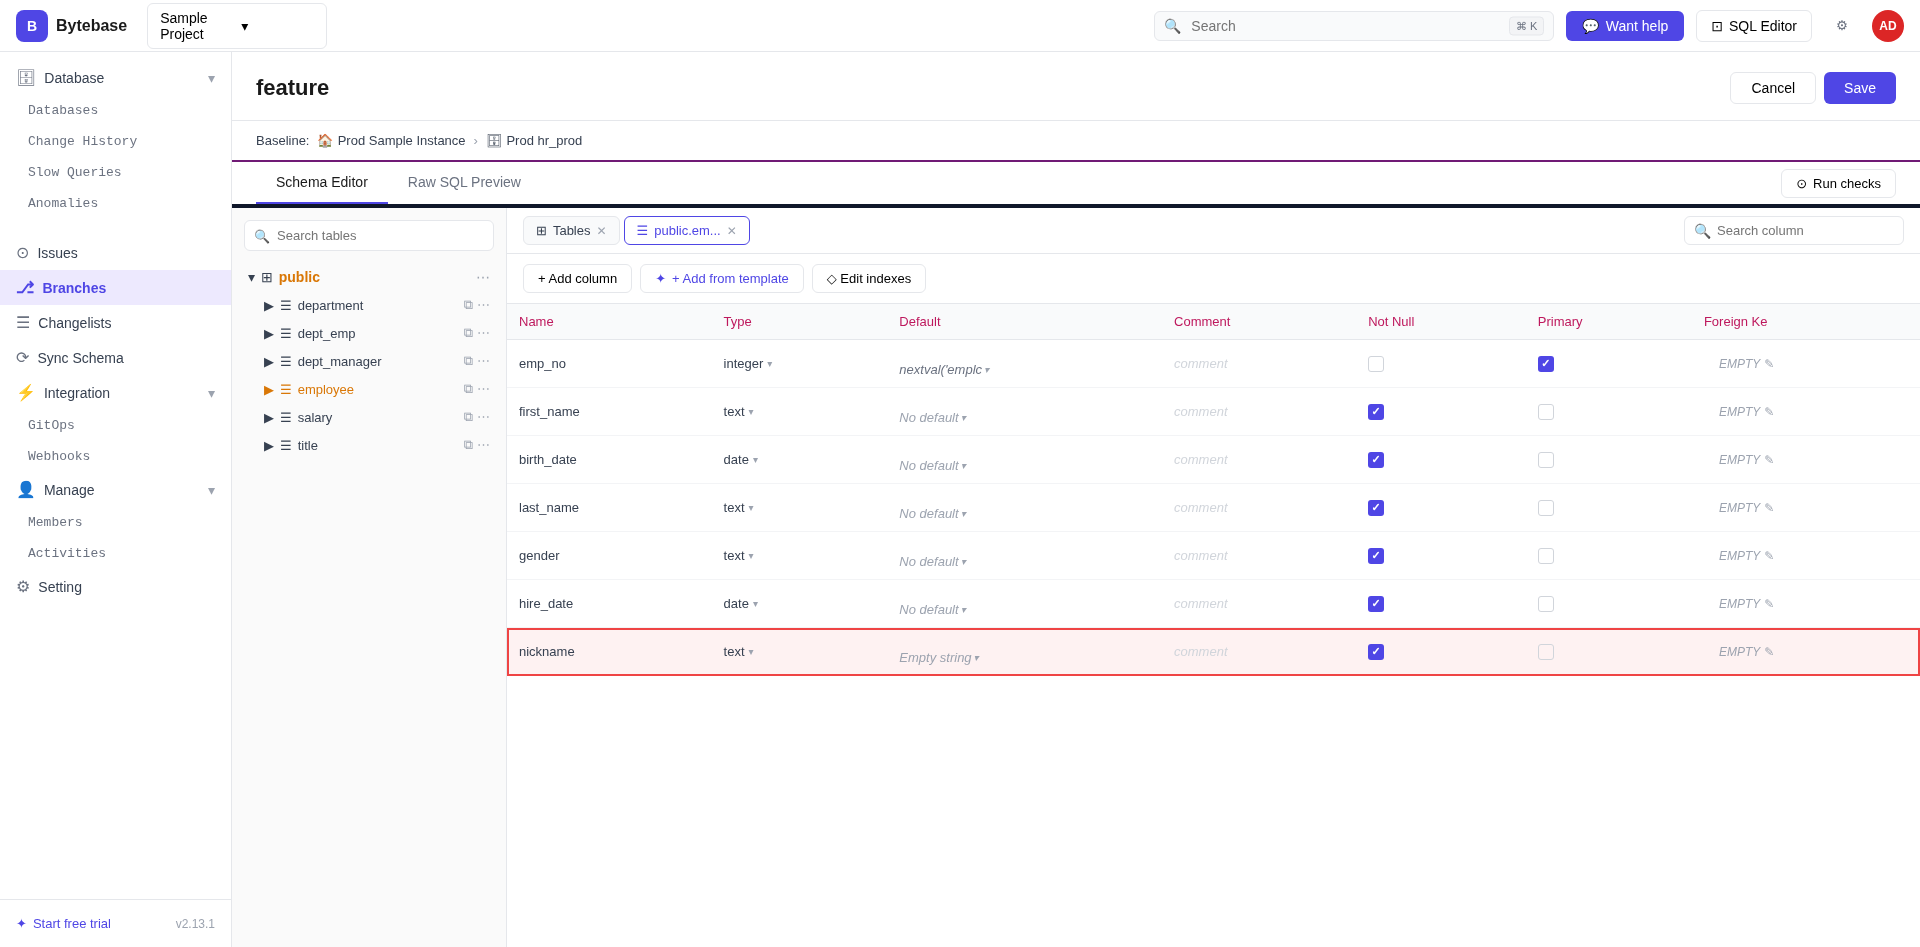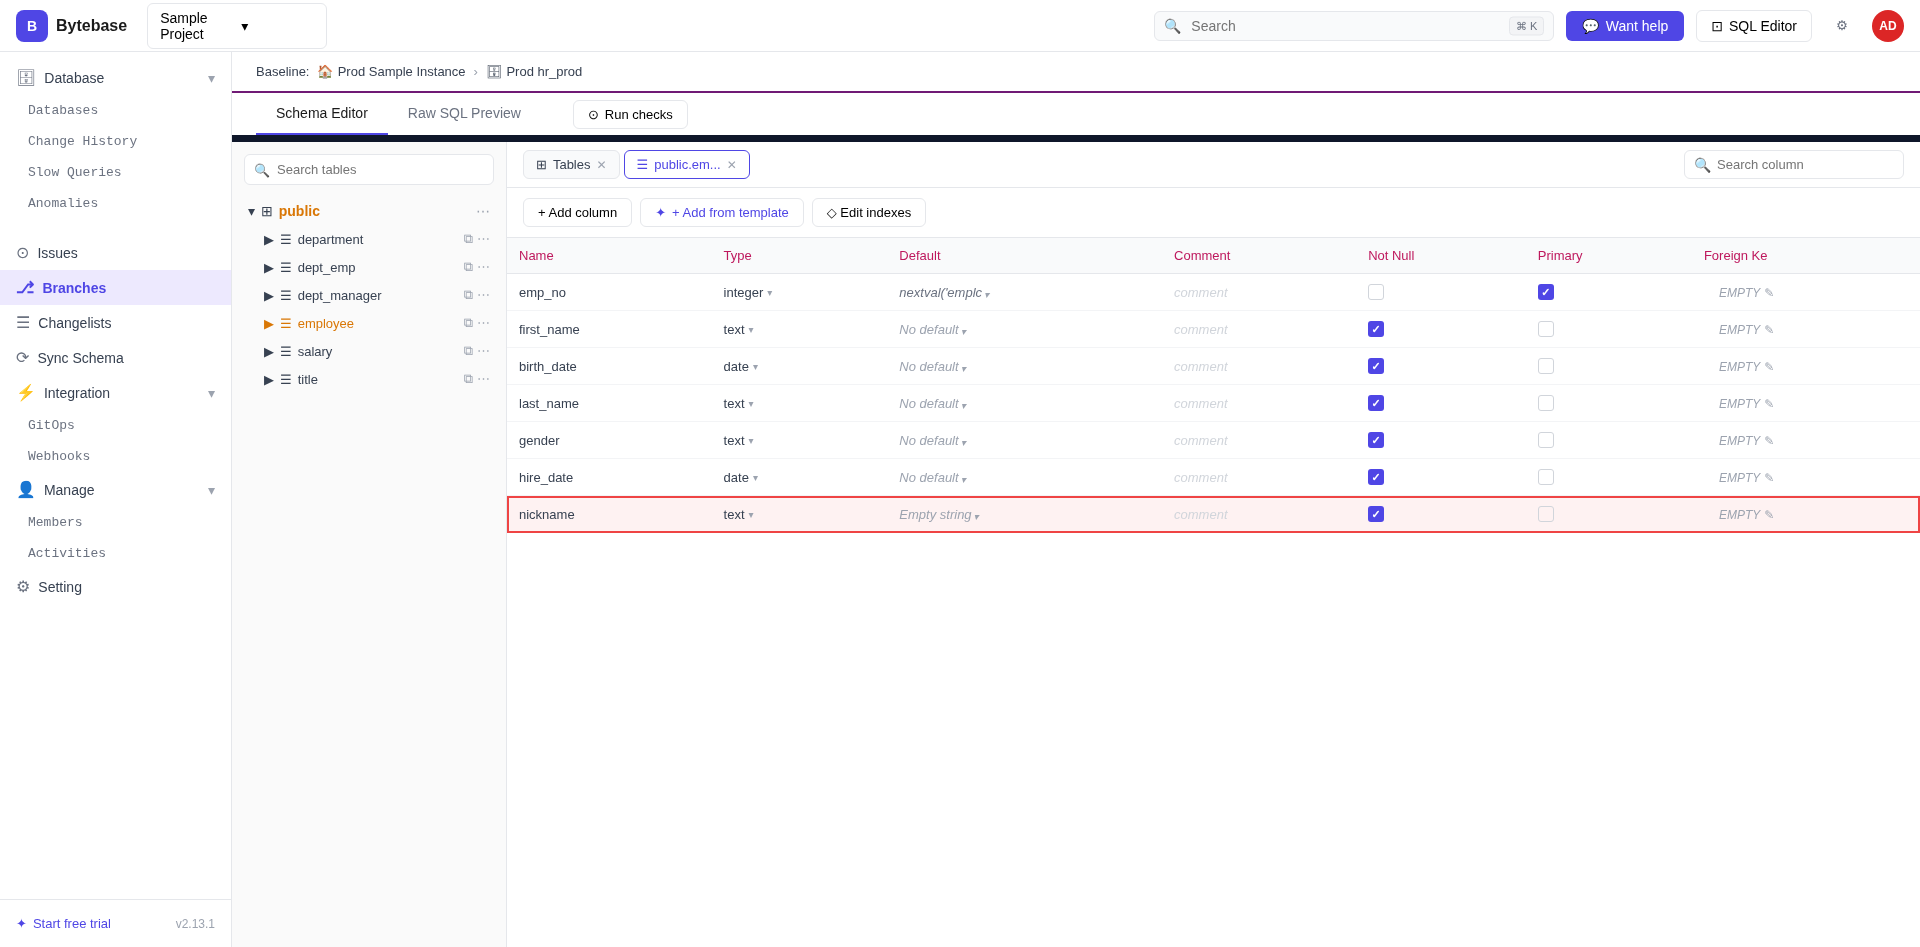--- a/index.html
+++ b/index.html
@@ -47,21 +47,21 @@
     .save-btn { background: #4f46e5; color: white; border: none; border-radius: 6px; padding: 7px 20px; font-size: 14px; font-weight: 500; cursor: pointer; }
 
     
     .baseline-bar { padding: 12px 24px; display: flex; align-items: center; gap: 8px; font-size: 13px; color: #6b7280; border-bottom: 2px solid #701a75; background: #fff; }
     .baseline-label { font-weight: 500; color: #374151; }
     .baseline-instance { display: flex; align-items: center; gap: 4px; color: #374151; }
     .baseline-db { display: flex; align-items: center; gap: 4px; color: #374151; }
     .breadcrumb-sep { color: #9ca3af; }
 
     
-    .tabs-bar { display: flex; align-items: center; padding: 0 24px; border-bottom: 7px solid #0f172a; background: #fff; justify-content: flex-start; gap: 32px; }
+    .tabs-bar { display: flex; align-items: center; padding: 0 24px; border-bottom: 4px solid #0f172a; background: #fff; justify-content: space-between; }
     .tabs { display: flex; gap: 0; }
     .tab { padding: 12px 20px; font-size: 14px; cursor: pointer; color: #6b7280; border-bottom: 2px solid transparent; }
     .tab.active { color: #1a1a1a; border-bottom: 2px solid #4f46e5; font-weight: 500; }
     .run-checks-btn { border: 1px solid #e5e7eb; background: #fff; border-radius: 6px; padding: 6px 14px; font-size: 13px; cursor: pointer; display: flex; align-items: center; gap: 6px; }
 
     
     .schema-body { display: flex; flex: 1; overflow: hidden; }
 
     
     .tables-panel { width: 275px; border-right: 1px solid #e5e7eb; display: flex; flex-direction: column; flex-shrink: 0; background: #fafafa; }
@@ -95,21 +95,21 @@
     
     .columns-table { flex: 1; overflow-y: auto; }
     table { width: 100%; border-collapse: collapse; }
     thead tr { background: #f9fafb; border-bottom: 1px solid #e5e7eb; }
     thead th { padding: 10px 12px; text-align: left; font-size: 13px; font-weight: 500; color: #be185d; white-space: nowrap; }
     tbody tr { border-bottom: 1px solid #f3f4f6; }
     tbody tr.highlighted { background: #fef2f2; outline: 2px solid #ef4444; outline-offset: -2px; }
     tbody td { padding: 10px 12px; font-size: 13px; color: #374151; }
     .type-cell { display: flex; align-items: center; gap: 4px; }
     .chevron-down { color: #9ca3af; font-size: 10px; }
-    .default-cell { display: flex; align-items: flex-end; gap: 2px; color: #6b7280; font-style: italic; }
+    .default-cell { display: flex; align-items: center; gap: 2px; color: #6b7280; font-style: italic; margin-top: 12px; }
     .comment-placeholder { color: #d1d5db; font-style: italic; }
     .checkbox-checked { width: 16px; height: 16px; background: #4f46e5; border-radius: 3px; display: flex; align-items: center; justify-content: center; }
     .checkbox-checked::after { content: '✓'; color: white; font-size: 11px; font-weight: 700; }
     .checkbox-unchecked { width: 16px; height: 16px; border: 1.5px solid #d1d5db; border-radius: 3px; }
     .empty-tag { color: #9ca3af; font-style: italic; font-size: 12px; margin-left: 15px; }
     .edit-icon { color: #9ca3af; cursor: pointer; font-size: 12px; margin-left: 4px; }
   </style>
 </head>
 <body>
 
@@ -213,20 +213,27 @@
       <div class="start-trial">
         <span>✦</span>
         <span>Start free trial</span>
       </div>
       <span class="version">v2.13.1</span>
     </div>
   </div>
 
   <div class="content">
 
+    <div class="page-header">
+      <h1 class="page-title">feature</h1>
+      <div class="header-actions">
+        <button class="cancel-btn">Cancel</button>
+        <button class="save-btn">Save</button>
+      </div>
+    </div>
 
     <div class="baseline-bar">
       <span class="baseline-label">Baseline:</span>
       <div class="baseline-instance">
         <span>🏠</span>
         <span>Prod Sample Instance</span>
       </div>
       <span class="breadcrumb-sep">›</span>
       <div class="baseline-db">
         <span>🗄</span>

